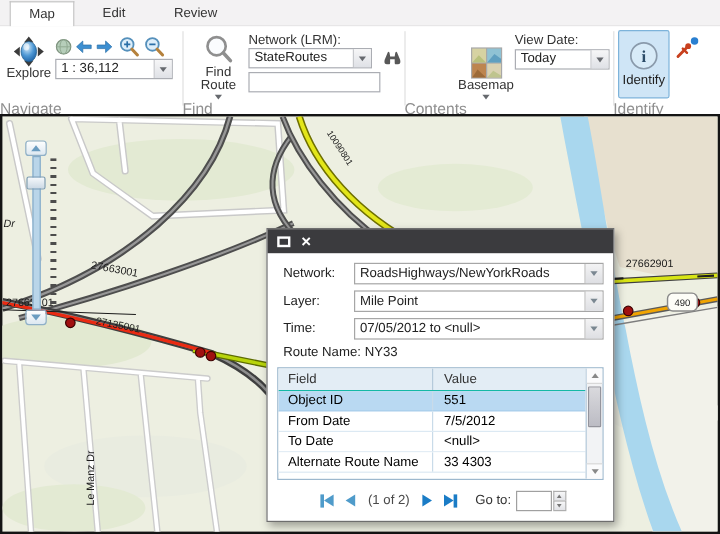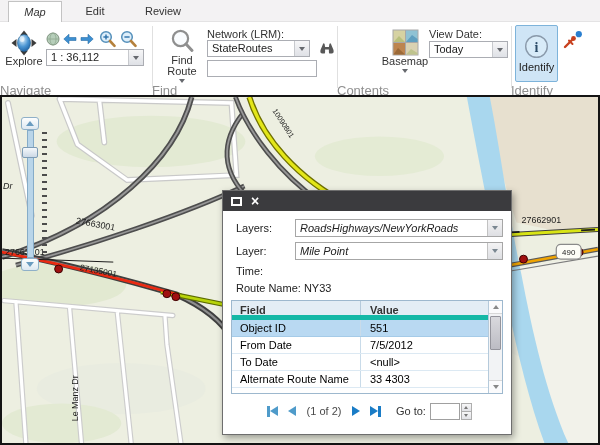--- a/index.html
+++ b/index.html
@@ -3,21 +3,21 @@
 <meta charset="utf-8">
 <style>
   * { box-sizing: border-box; margin: 0; padding: 0; }
   html,body { background:#ffffff; }
   body { font-family: "Liberation Sans", sans-serif; }
   .app { position:relative; width:600px; height:445px; background:#ffffff; overflow:hidden; }
 
   
   .tabrow { position:absolute; left:0; top:0; width:600px; height:22px; background:#f3f2f3; border-bottom:1px solid #e4e3e4; }
   .tab { position:absolute; top:1px; height:21px; line-height:21px; text-align:center; font-size:11px; color:#333; cursor:default; }
-  .tab.active { background:#ffffff; border:1px solid #c3c3c3; border-bottom:none;font-style:italic; }
+  .tab.active { background:#ffffff; border:1px solid #c3c3c3; border-bottom:none; }
 
   
   .ribbon { position:absolute; left:0; top:22px; width:600px; height:73px; background:#ffffff; }
   .rsep { position:absolute; top:4px; width:1px; height:62px; background:#e0e0e0; }
   .grouplabel { position:absolute; top:61px; height:12px; font-size:13px; color:#8f8f8f; text-align:left; }
   .rbtn { position:absolute; display:flex; flex-direction:column; align-items:center; font-size:11px; color:#333; }
   .rbtn .lbl { line-height:11px; }
   .ribbon-label { position:absolute; font-size:11px; color:#333; }
   .rcombo { position:absolute; display:flex; border:1px solid #abadb3; background:#ffffff; height:17px; }
   .rcombo .rcombo-text { flex:1; font-size:11px; color:#222; padding:1px 4px; overflow:hidden; white-space:nowrap; }
@@ -43,28 +43,28 @@
   
   .dlg { position:absolute; left:220px; top:93px; width:290px; height:245px; background:#ffffff; border:1px solid #6e6e6e; box-shadow:2px 3px 7px rgba(0,0,0,.35); font-size:11px; }
   .dlg-title { height:20px; background:#3b3b3e; color:#fff; display:flex; align-items:center; padding:0 6px 0 8px; font-weight:bold; font-size:11px; }
   .dlg-title .t { flex:1; }
   .dlg-max { width:11px; height:9px; border:2px solid #fff; margin-right:9px; }
   .dlg-close { color:#fff; font-size:14px; font-weight:bold; line-height:14px; }
   .dlg-body { padding:8px 8px 0 8px; }
   .dlg-row { display:flex; align-items:center; margin-bottom:5px; }
   .dlg-row .lab { width:64px; padding-left:5px; color:#222; }
   .combo { flex:1; height:18px; border:1px solid #a6a6a6; display:flex; background:#fff; }
-  .combo .ct { flex:1; padding:2px 4px; white-space:nowrap; overflow:hidden; color:#222;font-style:italic; }
+  .combo .ct { flex:1; padding:2px 4px; white-space:nowrap; overflow:hidden; color:#222; }
   .combo .cb { width:15px; border-left:1px solid #c2c2c2; background:linear-gradient(#f3f3f4,#dedfe3); display:flex; align-items:center; justify-content:center; }
   .combo .cb .tri-down { border-top-color:#7a8791; }
   .routename { margin:2px 0 6px 5px; color:#222; }
   .tblwrap { display:flex; border:1px solid #9db8ce; height:94px; overflow:hidden; }
   .tbl { flex:1; }
   .trow { display:flex; height:17px; line-height:16px; border-bottom:1px solid #dce9f3; background:#fff; }
-  .trow.head { height:19px; line-height:18px; background:#e3edf5; border-bottom:5px solid #14b8a6; font-weight:bold; color:#333; }
+  .trow.head { height:19px; line-height:18px; background:#e3edf5; border-bottom:1px solid #14b8a6; font-weight:normal; color:#333; }
   .trow.sel { background:#b9d9f2; border-bottom:1px solid #a5cbe8; }
   .tc1 { width:128px; padding-left:8px; overflow:hidden; white-space:nowrap; }
   .tc2 { flex:1; padding-left:9px; border-left:1px solid #c9dbe9; overflow:hidden; white-space:nowrap; }
   .trow.head .tc2 { border-left:1px solid #b5cadb; }
   .sbar { width:14px; border-left:1px solid #b5cadb; background:#f2f3f5; position:relative; }
   .sbtn { position:absolute; left:0; width:13px; height:13px; background:#fbfbfc; display:flex; align-items:center; justify-content:center; }
   .sbtn.up { top:0; border-bottom:1px solid #d8d8d8; } .sbtn.dn { bottom:0; border-top:1px solid #d8d8d8; }
   .sbtn .tu { width:0;height:0;border-left:3px solid transparent;border-right:3px solid transparent;border-bottom:4px solid #888; }
   .sbtn .td { width:0;height:0;border-left:3px solid transparent;border-right:3px solid transparent;border-top:4px solid #888; }
   .sthumb { position:absolute; left:1px; top:15px; width:11px; height:34px; background:linear-gradient(#d9d9dd,#bcbcc4); border:1px solid #94949c; border-radius:1px; }
@@ -163,21 +163,21 @@
         </div>
     </div>
     <div class="rcombo" style="left:207px;top:38px;width:110px;">
       <div class="rcombo-text"></div>
     </div>
     <svg style="position:absolute;left:319px;top:19px;" width="16" height="14" viewBox="0 0 16 14">
       <path d="M1.5,9 L4,3 Q4.6,1.4 5.6,3 L6.1,6 L9.9,6 L10.4,3 Q11.4,1.4 12,3 L14.5,9 Q15.2,12.6 12.6,12.6 L10.6,12.6 Q9.9,12.6 9.9,11 L9.9,8.4 L6.1,8.4 L6.1,11 Q6.1,12.6 5.4,12.6 L3.4,12.6 Q0.8,12.6 1.5,9 Z" fill="#585858"></path>
     </svg>
     <div class="grouplabel" style="left:152px;width:140px;">Find</div>
 
-    <div class="rbtn" style="left:384px;top:7px;width:42px;">
+    <div class="rbtn" style="left:384px;top:17px;width:42px;">
       <svg width="27" height="27" viewBox="0 0 27 27">
         <rect x="0.5" y="0.5" width="26" height="26" fill="#a8a8a8"></rect>
         <rect x="1.5" y="1.5" width="11.5" height="11.5" fill="#d6d2a2"></rect>
         <polygon points="1.5,13 7,7 13,13" fill="#b8c07c"></polygon>
         <rect x="14" y="1.5" width="11.5" height="11.5" fill="#8fc2d4"></rect>
         <polygon points="14,13 20,6 25.5,10 25.5,13" fill="#5f9fc0"></polygon>
         <rect x="1.5" y="14" width="11.5" height="11.5" fill="#bd854f"></rect>
         <polygon points="1.5,25.5 6,19 13,25.5" fill="#9c6a38"></polygon>
         <rect x="14" y="14" width="11.5" height="11.5" fill="#dad2b2"></rect>
         <polygon points="14,25.5 19,20 25.5,24 25.5,25.5" fill="#bfc48e"></polygon>
@@ -310,39 +310,45 @@
         </div>
     </div>
 
     <div class="dlg">
       <div class="dlg-title">
         <span class="dlg-max"></span>
         <span class="dlg-close">×</span>
       </div>
       <div class="dlg-body">
         <div class="dlg-row">
-          <span class="lab">Layers:</span>
+          <span class="lab">Network:</span>
           <div class="combo">
             <span class="ct">RoadsHighways/NewYorkRoads</span>
             <span class="cb">
                 <span class="tri-down"></span>
               </span>
           </div>
         </div>
         <div class="dlg-row">
           <span class="lab">Layer:</span>
           <div class="combo">
             <span class="ct">Mile Point</span>
             <span class="cb">
                 <span class="tri-down"></span>
               </span>
           </div>
         </div>
         <div class="dlg-row">
           <span class="lab">Time:</span>
+          <div class="combo">
+            <span class="ct">07/05/2012 to &lt;null&gt;</span>
+            <span class="cb">
+                <span class="tri-down"></span>
+              </span>
+          </div>
         </div>
         <div class="routename">
           <span>Route Name:</span>
           <span>NY33</span>
         </div>
 
         <div class="tblwrap">
           <div class="tbl">
             <div class="trow head">
               <span class="tc1">Field</span>

